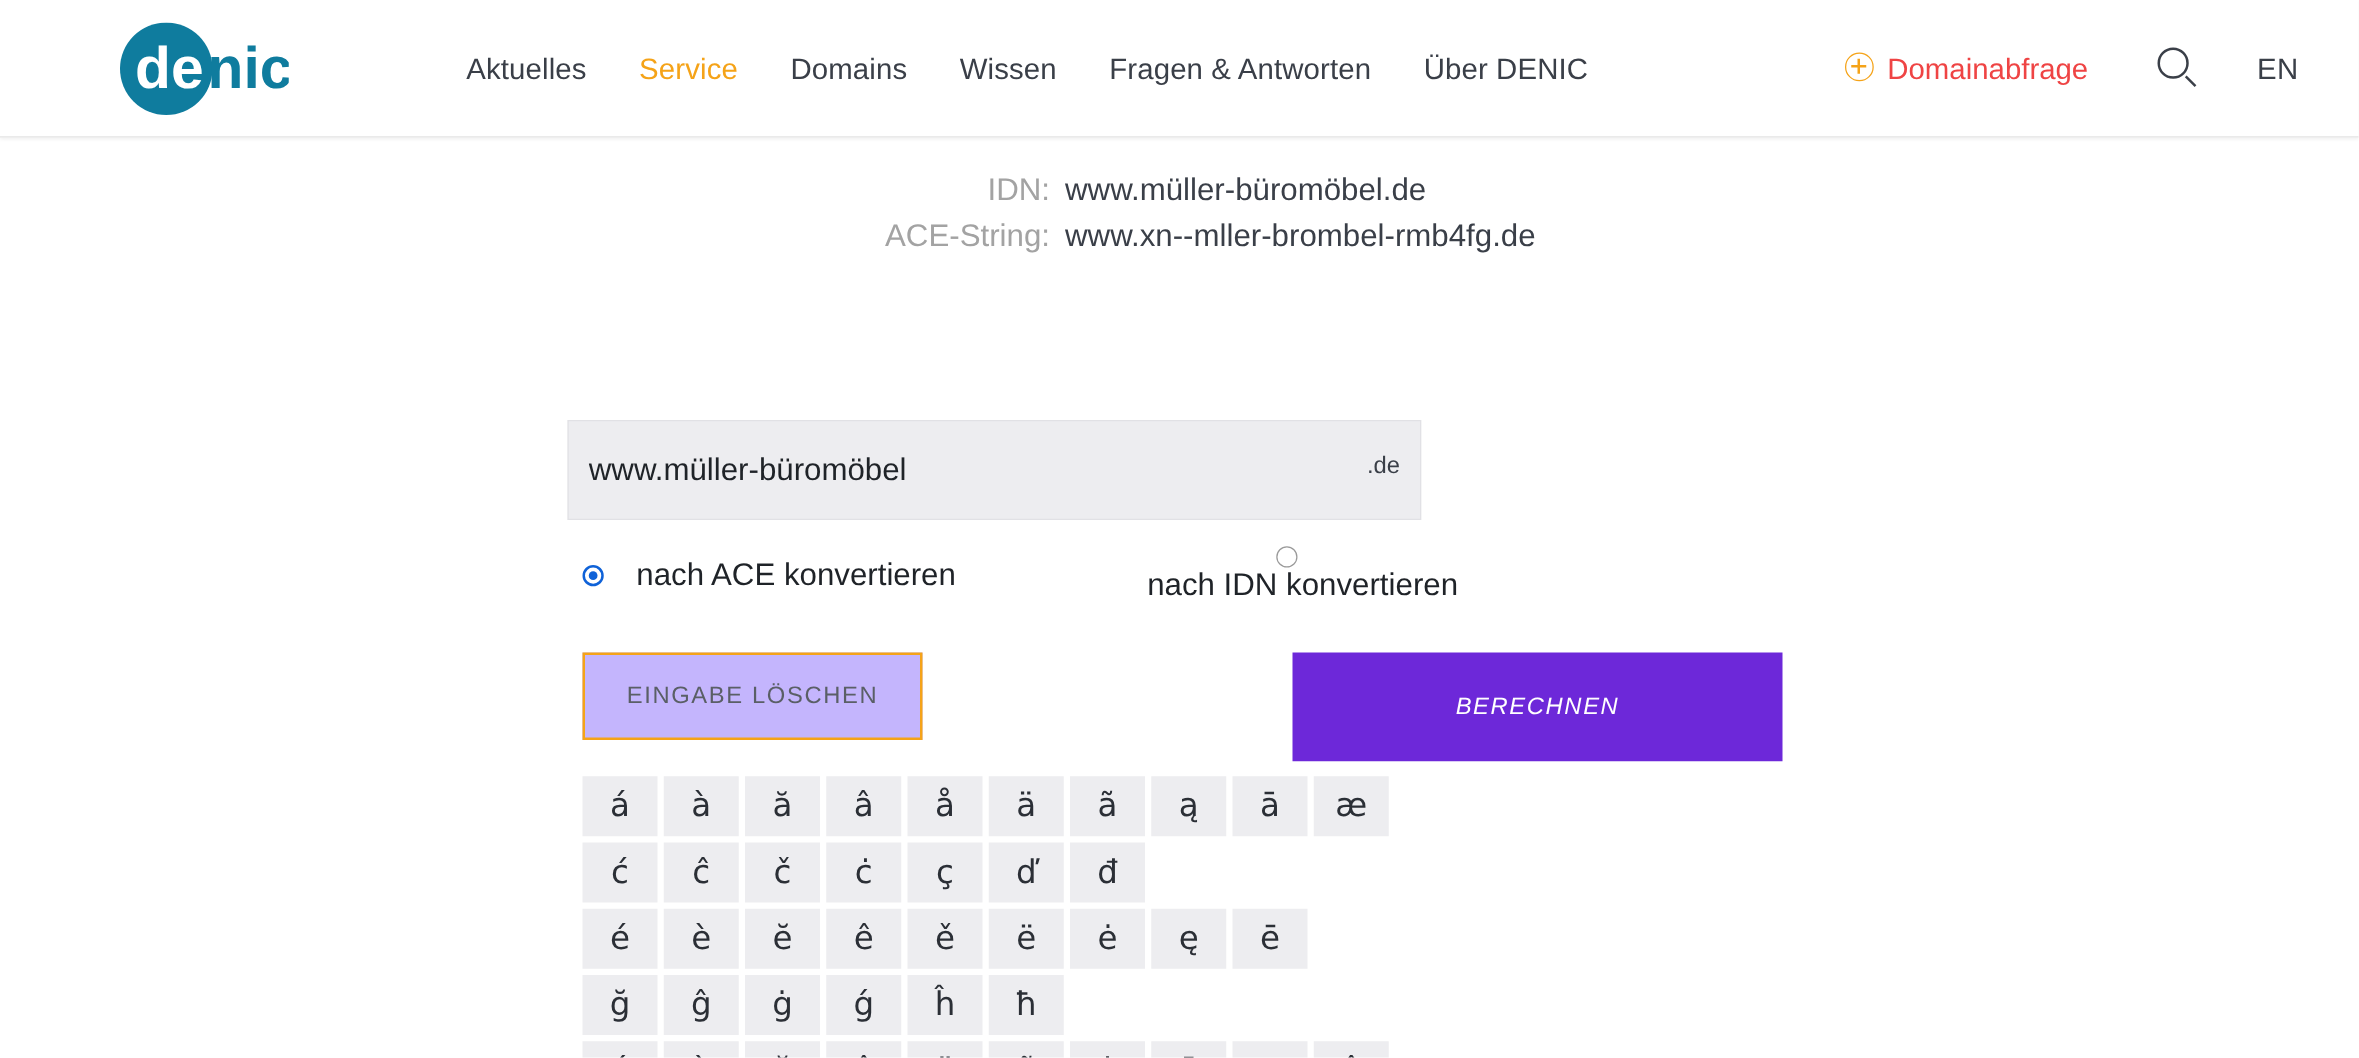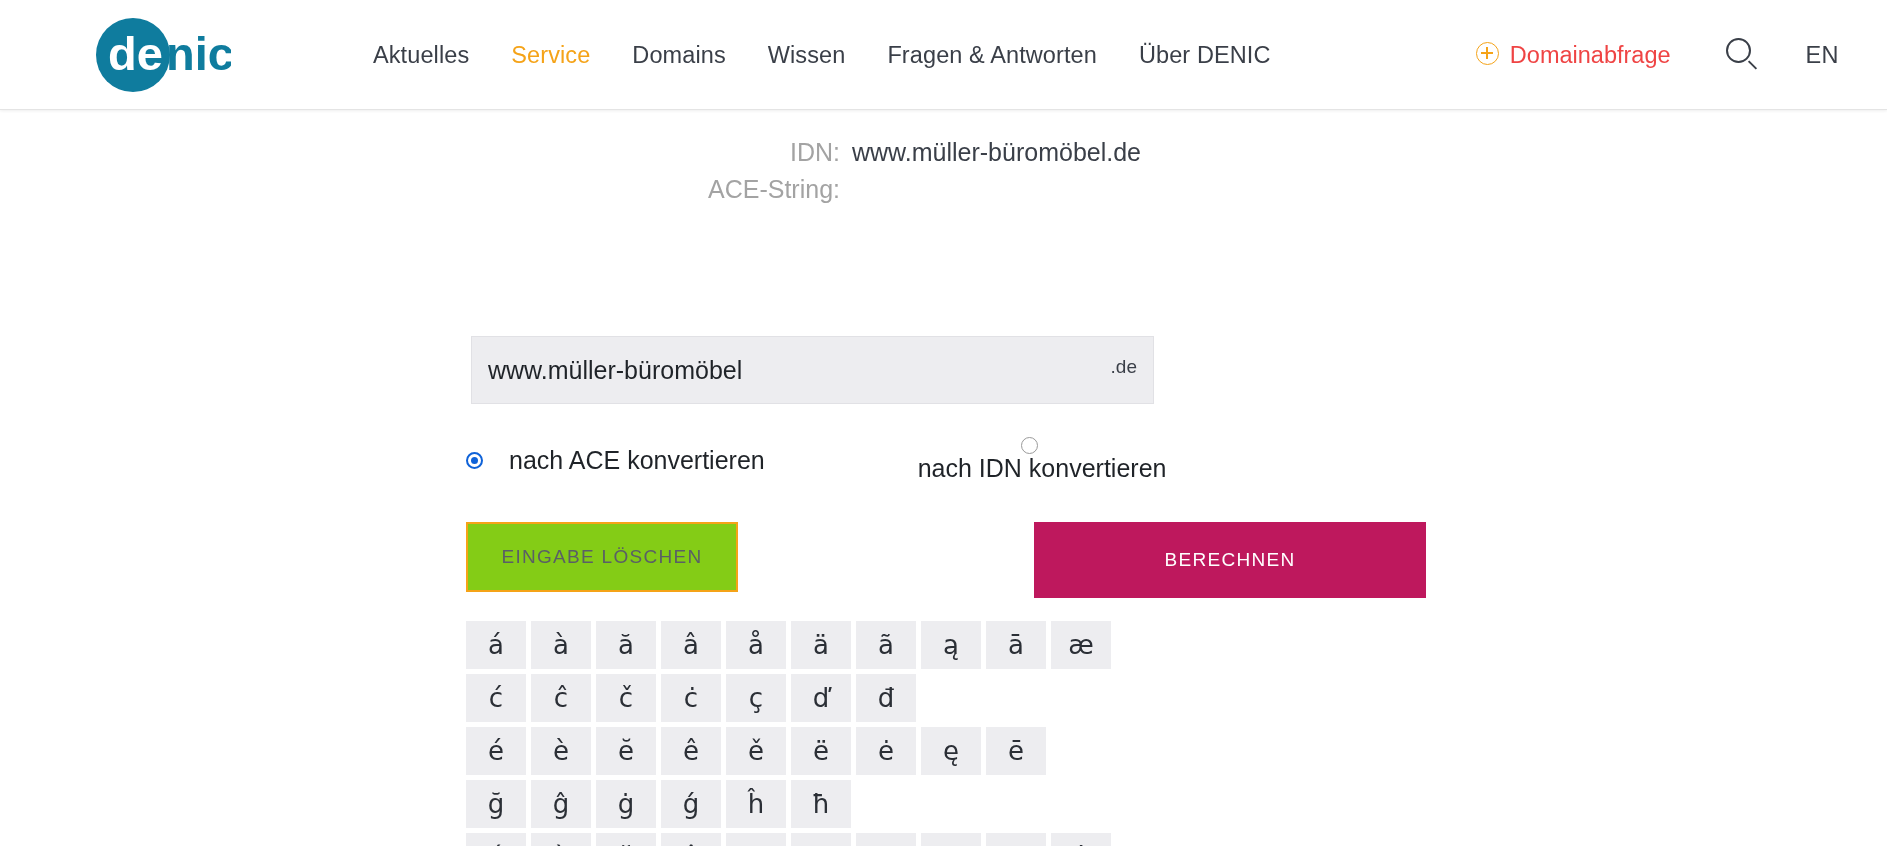--- a/index.html
+++ b/index.html
@@ -138,22 +138,22 @@
     padding-right: 0px;
     padding-left: 40px;
   }
   .info-value {
     color: #3a3f48;
     padding-left: 12px;
   }
 
   .field-wrap {
     position: absolute;
-    left: 471px; top: 226px;
-    width: 683px; height: 68px;
+    left: 454px; top: 226px;
+    width: 683px; height: 80px;
     background: #ededf0;
     border: 1px solid #e1e1e5;
     display: flex;
     align-items: center;
     padding: 0 16px;
   }
   .field-text {
     flex: 1;
     font-size: 25px;
     color: #1f2328;
@@ -222,29 +222,30 @@
     justify-content: center;
     font-size: 19px;
     letter-spacing: 1.3px;
     cursor: pointer;
     white-space: nowrap;
   }
   .btn-clear {
     left: 0; top: 0;
     width: 272px; height: 70px;
     border: 2px solid #f5a318;
-    background: #84cc16;
+    background: #c4b5fd;
     color: #5a5f66;
   }
   .btn-calc {
     left: 568px; top: 0;
-    width: 392px; height: 76px;
-    background: #be185d;
+    width: 392px; height: 87px;
+    background: #6d28d9;
     color: #ffffff;
     border: none;
+    font-style: italic;
   }
 
   
   .char-grid {
     position: absolute;
     left: 466px;
     top: 511px;
     width: 700px;
   }
   .char-row {
@@ -304,20 +305,21 @@
 
 <div class="content">
 
   <div class="info-rows">
     <div class="info-row">
       <span class="info-label">IDN:</span>
       <span class="info-value">www.müller-büromöbel.de</span>
     </div>
     <div class="info-row">
       <span class="info-label">ACE-String:</span>
+      <span class="info-value">www.xn--mller-brombel-rmb4fg.de</span>
     </div>
   </div>
 
   <div class="field-wrap">
     <input class="field-text" type="text" value="www.müller-büromöbel" style="">
     <span class="field-suffix">.de</span>
   </div>
 
   <div class="radios">
     <label class="radio-group">

